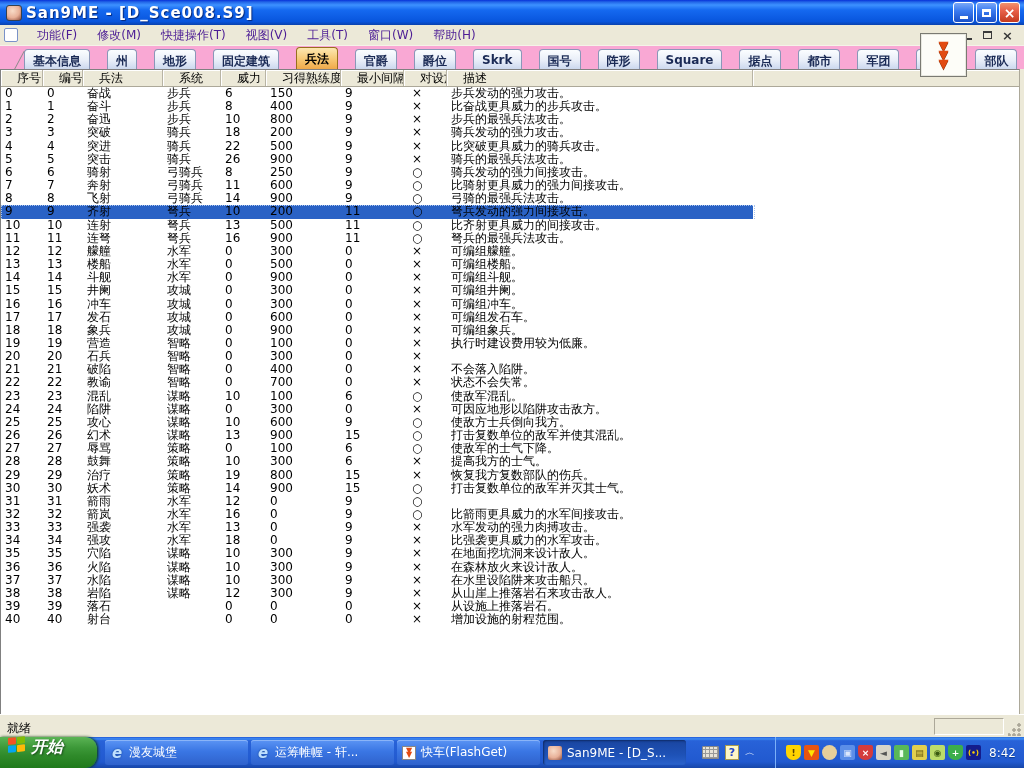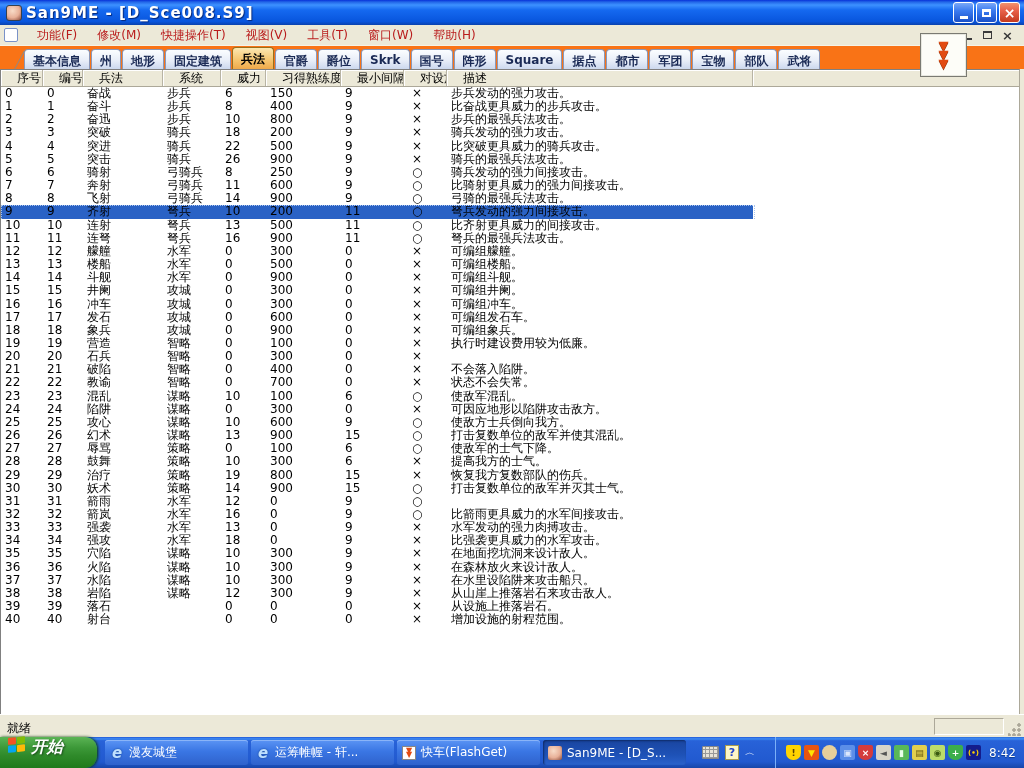--- a/index.html
+++ b/index.html
@@ -21,30 +21,30 @@
   .win-btn.close { background:linear-gradient(to bottom,#f0926e 0%,#e8614a 40%,#c33a1f 100%); }
   .glyph-min { width:8px; height:3px; background:#fff; margin-top:10px; }
   .glyph-restore { width:9px; height:8px; border:2px solid #fff; border-top-width:3px; }
   .glyph-close { color:#fff; font-weight:bold; font-size:14px; line-height:14px; }
 
   
   .menubar { position:absolute; left:0; top:25px; width:100%; height:21px; background:#ece9d8;
     display:flex; align-items:center; padding:0 4px; border-bottom:1px solid #f5f3e8; }
   .child-icon { width:14px; height:14px; background:#fff; border:1px solid #7a92c8; border-radius:2px; margin-right:10px; }
   .menu-items { display:flex; gap:2px; }
-  .menu-item { padding:2px 9px; color:#b91c1c; }
+  .menu-item { padding:2px 9px; color:#4c1d95; }
   .mdi-ctrls { margin-left:auto; display:flex; gap:3px; align-items:center; padding-right:4px; }
   .mdi-btn { width:17px; height:15px; display:flex; align-items:center; justify-content:center; color:#3a3a3a; }
   .mdi-min { width:8px; height:2px; background:#3a3a3a; margin-top:8px; }
   .mdi-restore { width:9px; height:8px; border:1px solid #3a3a3a; border-top-width:2px; }
   .mdi-close { font-size:13px; font-weight:bold; line-height:13px; }
 
   
-  .tabbar { position:absolute; left:0; top:46px; width:100%; height:23px; background:#f97316;
-    display:flex; align-items:flex-end; padding-left:24px; }
+  .tabbar { position:absolute; left:0; top:46px; width:100%; height:23px; background:#f9a8d4;
+    display:flex; align-items:flex-end; padding-left:24px;gap:16px; }
   .tab-slash { position:absolute; left:6px; bottom:0; width:14px; height:18px;
     border-right:1px solid #8a8a8a; transform:skewX(-28deg); }
   .tab { border:1px solid #8a97b8; border-bottom:none; border-radius:4px 4px 0 0;
     padding:3px 8px 2px 8px; margin-right:1px; font-size:12px; font-weight:bold; color:#1a2a55;
     background:linear-gradient(to bottom,#fbfdff 0%,#e8eef8 55%,#ccd8ee 100%); height:20px; white-space:nowrap; }
   .tab.active { background:linear-gradient(to bottom,#fce8b2 0%,#f6c772 55%,#efa94a 100%);
     color:#000; height:22px; border-color:#96701e; position:relative; z-index:2; }
 
   
   .fg-drop { position:absolute; left:920px; top:33px; width:47px; height:44px; background:#fdfdf8;

